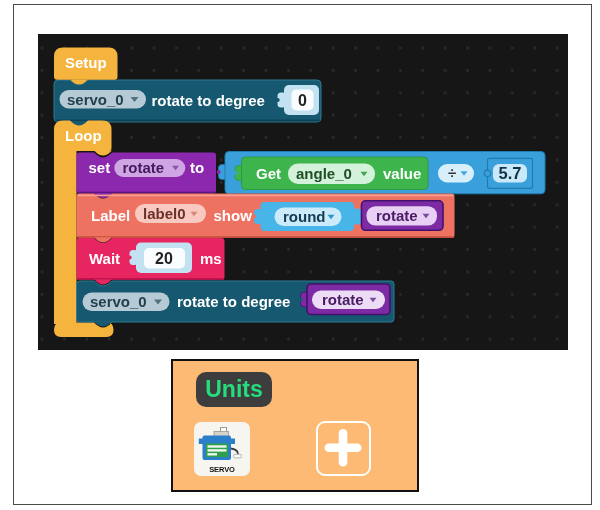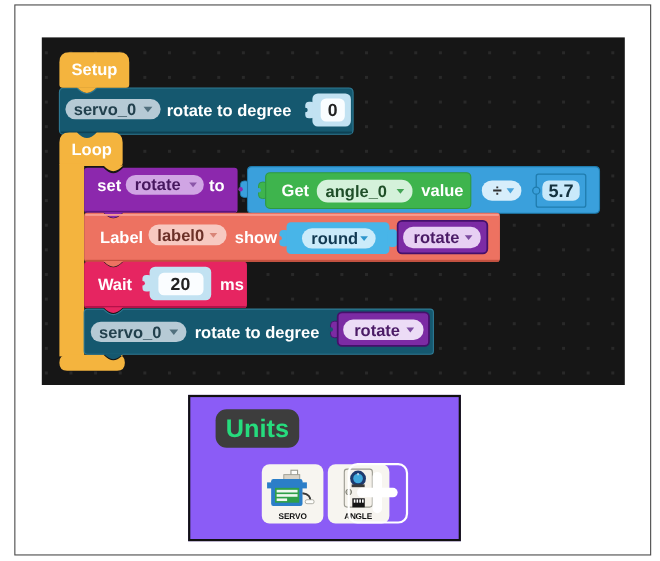--- a/index.html
+++ b/index.html
@@ -6,26 +6,26 @@
   body { width:600px; height:510px; background:#ffffff; position:relative;
          font-family:"Liberation Sans", sans-serif; overflow:hidden; }
   .blurwrap { position:absolute; left:0; top:0; width:600px; height:510px; filter:blur(0.5px); }
   .frame { position:absolute; left:13px; top:4px; width:577px; height:499px;
             border:1px solid #4a4a4a; background:#fff; }
   .canvas { position:absolute; left:38px; top:34px; width:530px; height:316px;
              background-color:#161616;
              background-image: radial-gradient(circle, #292929 1.3px, rgba(0,0,0,0) 1.6px);
              background-size:22.4px 22.4px; background-position:15.3px 2.8px;text-align:center; }
   .panel { position:absolute; left:171px; top:359px; width:248px; height:133px;
-            background:#8b5cf6; border:2px solid #111; box-sizing:border-box; }
+            background:#fdba74; border:2px solid #111; box-sizing:border-box; }
   .chip { position:absolute; left:23px; top:11px; width:76px; height:35px;
            background:#3d3d3d; border-radius:10px; text-align:center; }
   .chip span { color:#26dc7d; font-weight:bold; font-size:23px; line-height:34px; }
   .btn { position:absolute; top:60.5px; width:56px; height:54px; background:#f7f5f0;
-          border-radius:7px;margin-left:44px; }
+          border-radius:7px; }
   .plusbtn { position:absolute; left:142.5px; top:60px; width:55px; height:54.5px;
               border:2.5px solid #fff; border-radius:9px; box-sizing:border-box; }
 </style>
 </head>
 <body>
 <div class="blurwrap">
 <div class="frame"></div>
 <div class="canvas">
 <svg width="530" height="316" viewBox="38 34 530 316" font-family="Liberation Sans, sans-serif">
 <path d="M 58.0 80.0 H 70.0 Q 75.0 85.0 79.0 85.0 Q 83.0 85.0 88.0 80.0 H 317.0 Q 321.0 80.0 321.0 84.0 V 118.0 Q 321.0 122.0 317.0 122.0 H 58.0 Q 54.0 122.0 54.0 118.0 V 84.0 Q 54.0 80.0 58.0 80.0 Z" fill="#15586f" stroke="#2e7a94" stroke-width="1"></path>
@@ -131,38 +131,20 @@
       <rect x="12" y="21.5" width="22" height="13.5" fill="#2fa049"></rect>
       <rect x="13.5" y="23.3" width="19" height="2.4" fill="#eef7ee"></rect>
       <rect x="13.5" y="27.2" width="19" height="2.4" fill="#eef7ee"></rect>
       <rect x="13.5" y="31.1" width="9.5" height="2.4" fill="#eef7ee"></rect>
       <path d="M 37 26.5 Q 45 27.5 43.8 33.5" fill="none" stroke="#3a3a3a" stroke-width="1.8"></path>
       <path d="M 37.5 29 Q 44 30 43.2 34" fill="none" stroke="#f5f3ee" stroke-width="0.9"></path>
       <rect x="39.5" y="32.3" width="8" height="3.6" rx="1.6" fill="#fdfdfb" stroke="#9a9a90" stroke-width="0.7"></rect>
       <text x="28" y="49.5" font-size="7.5" font-weight="bold" fill="#111" text-anchor="middle" letter-spacing="-0.1">SERVO</text>
     </svg>
   </div>
-  <div class="btn" style="left:80.5px;">
-    <svg width="54" height="54" viewBox="0 0 54 54">
-
-      <rect x="15" y="4.5" width="25.5" height="34.5" rx="2.5" fill="#f4f1ea" stroke="#9a9a90" stroke-width="1"></rect>
-      <circle cx="27.5" cy="13" r="7.2" fill="#1d3a6e"></circle>
-      <circle cx="27.5" cy="13" r="4.4" fill="#3fa8dc"></circle>
-      <path d="M 27.5 8 L 27.5 10" stroke="#dce8f5" stroke-width="1.2"></path>
-      <rect x="21.7" y="18.3" width="11.8" height="2.6" fill="#3a3a3a"></rect>
-      <circle cx="19" cy="25.3" r="2.6" fill="#c8c8bc" stroke="#77776d" stroke-width="0.9"></circle>
-      <circle cx="36" cy="25.3" r="2.6" fill="#c8c8bc" stroke="#77776d" stroke-width="0.9"></circle>
-      <rect x="22.3" y="31" width="11.3" height="8.2" fill="#151515"></rect>
-      <rect x="23.6" y="32" width="1.5" height="3" fill="#fff"></rect>
-      <rect x="26.1" y="32" width="1.5" height="3" fill="#fff"></rect>
-      <rect x="28.6" y="32" width="1.5" height="3" fill="#fff"></rect>
-      <rect x="31.1" y="32" width="1.5" height="3" fill="#fff"></rect>
-      <text x="27.5" y="49.5" font-size="7.5" font-weight="bold" fill="#111" text-anchor="middle" letter-spacing="-0.2">ANGLE</text>
-    </svg>
-  </div>
   <div class="plusbtn">
     <svg width="50" height="49" viewBox="0 0 50 49">
       <defs>
             <filter id="b" x="-20%" y="-20%" width="140%" height="140%">
         <feGaussianBlur stdDeviation="0.55"></feGaussianBlur>
             </filter>
           </defs>
       <g filter="url(#b)">
         <rect x="20.7" y="6" width="8.6" height="37.5" rx="4.3" fill="#fff"></rect>
         <rect x="6.5" y="20.5" width="37" height="8.6" rx="4.3" fill="#fff"></rect>

